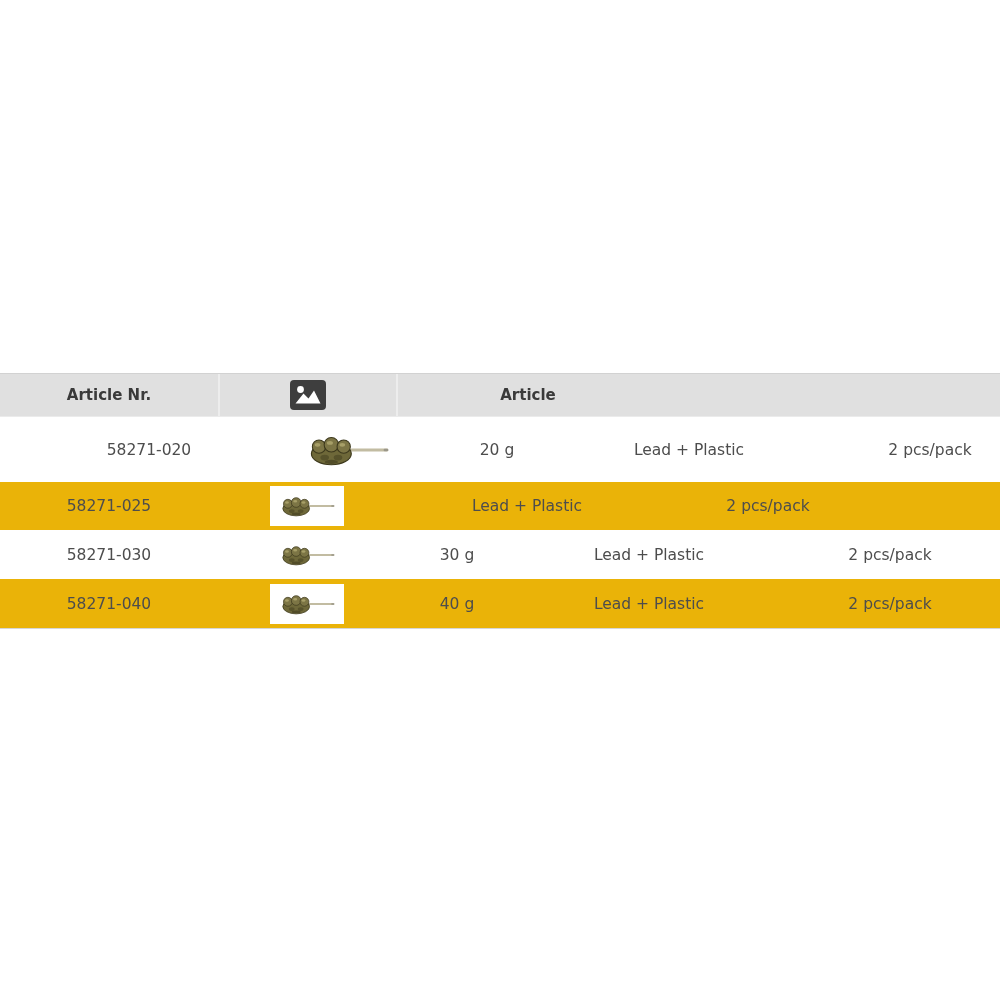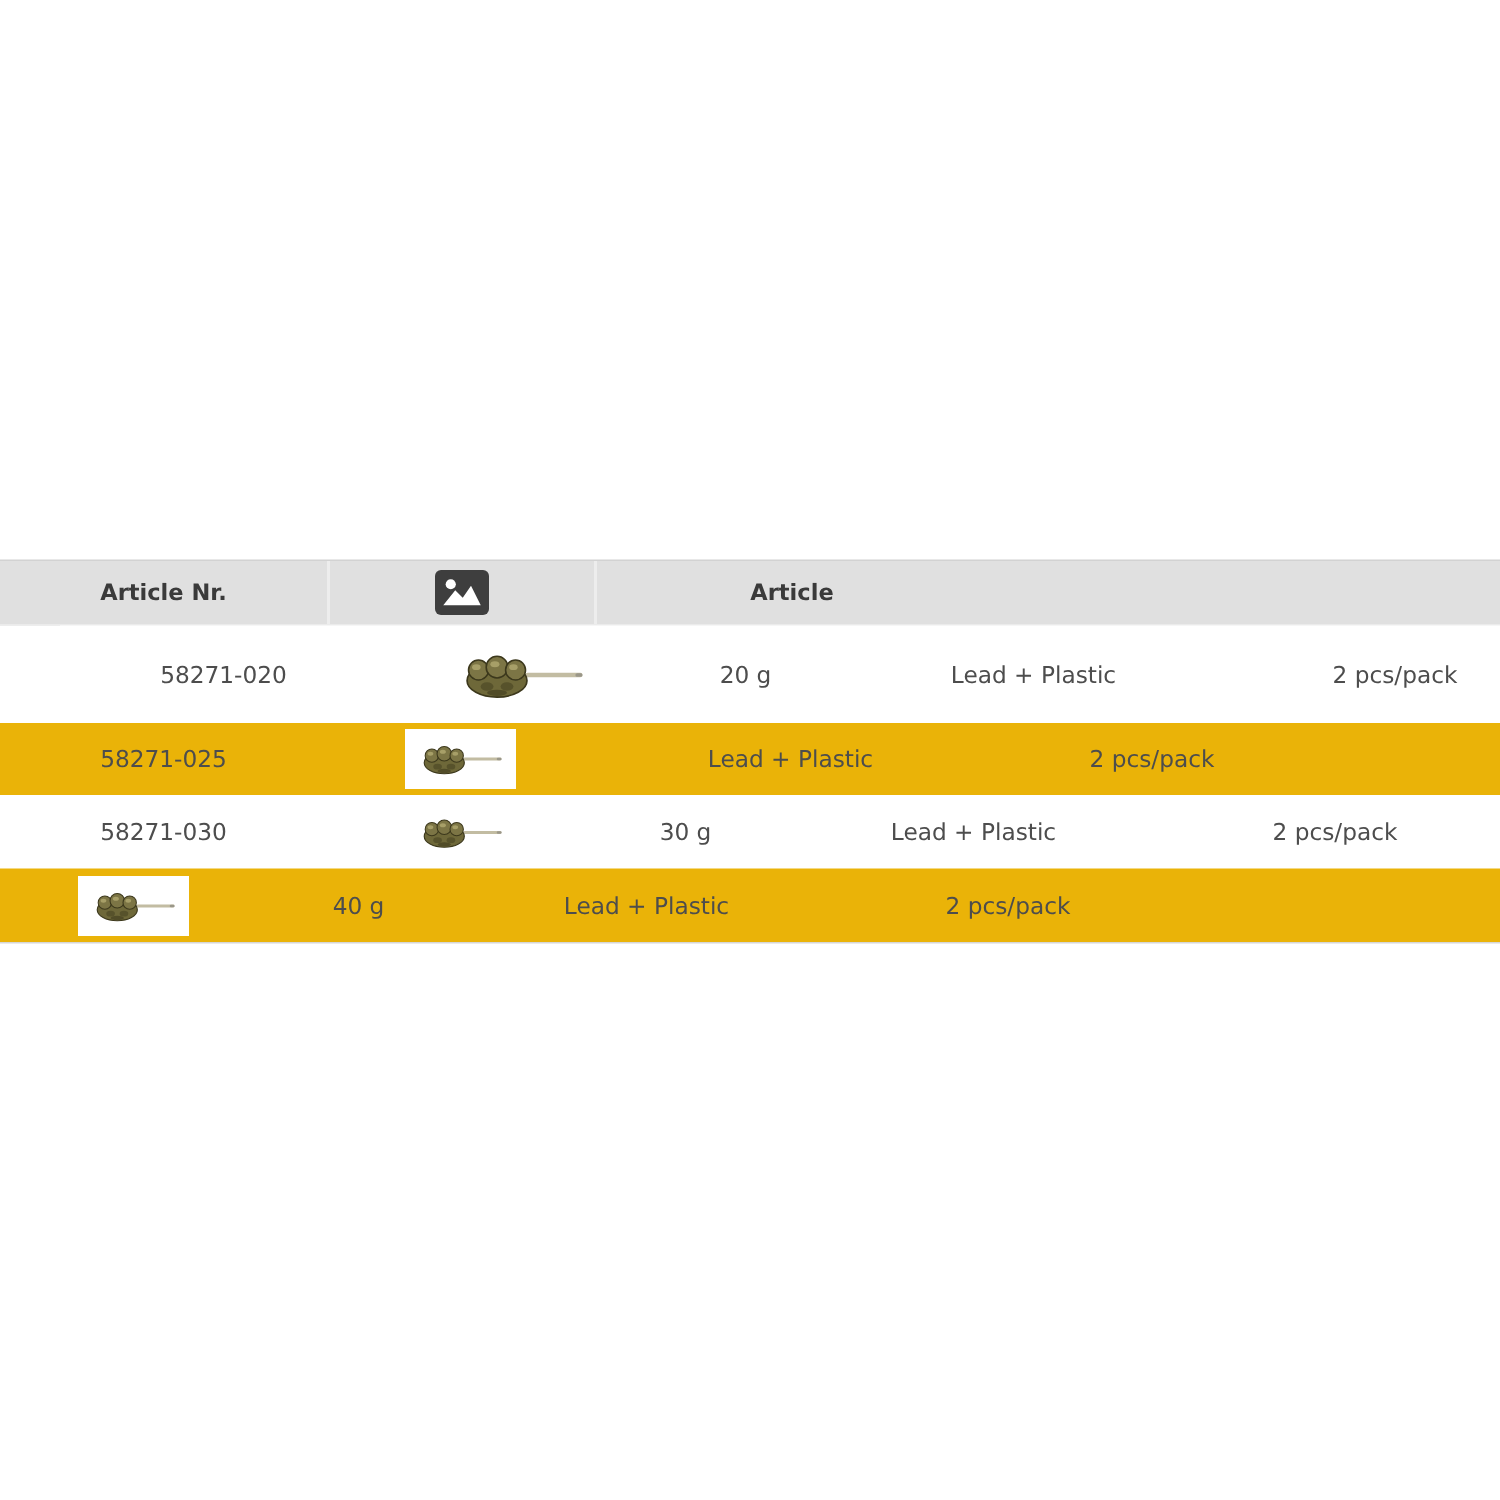--- a/index.html
+++ b/index.html
@@ -143,20 +143,21 @@
             <ellipse cx="33" cy="34.5" rx="7" ry="2.2" fill="#514c28"></ellipse>
           </svg>
         </div>
       </div>
       <div class="cell col-size">30 g</div>
       <div class="cell col-material">Lead + Plastic</div>
       <div class="cell col-packaging">2 pcs/pack</div>
     </div>
 
     <div class="t-row row-3 row-even">
+      <div class="cell col-article">58271-040</div>
       <div class="cell col-image">
         <div class="img-box small">
           <svg width="66" height="28" viewBox="0 0 100 44">
             <rect x="53" y="20.5" width="40" height="3" rx="1.5" fill="#c2bca2"></rect>
             <rect x="88" y="20.7" width="5" height="2.6" rx="1.3" fill="#9a9789"></rect>
             <ellipse cx="33" cy="26" rx="21" ry="11.5" fill="#6e6839" stroke="#3c381c" stroke-width="1.2"></ellipse>
             <circle cx="20" cy="18.5" r="7" fill="#7c7545" stroke="#3c381c" stroke-width="1.1"></circle>
             <circle cx="33" cy="16.5" r="7.6" fill="#7c7545" stroke="#3c381c" stroke-width="1.1"></circle>
             <circle cx="46" cy="18.5" r="7" fill="#7c7545" stroke="#3c381c" stroke-width="1.1"></circle>
             <ellipse cx="18.5" cy="16.5" rx="3" ry="2" fill="#a79f68"></ellipse>

